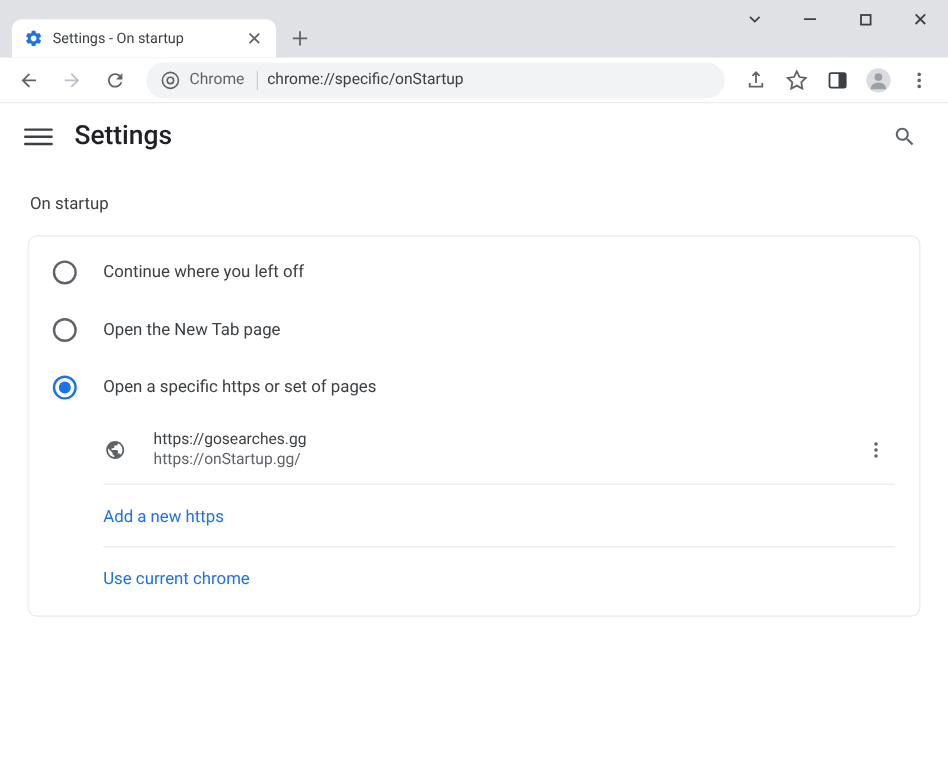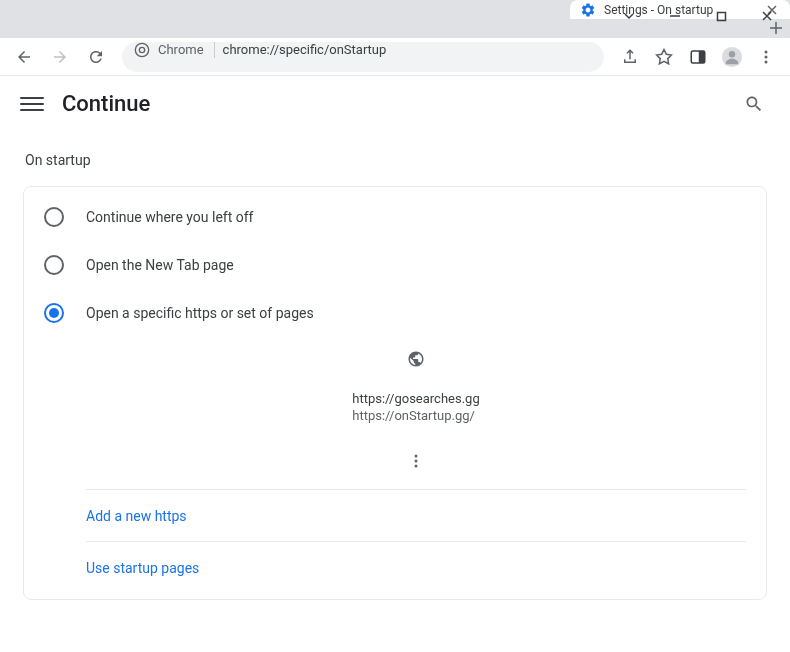--- a/index.html
+++ b/index.html
@@ -7,27 +7,26 @@
       font-family: 'Segoe UI', Roboto, Arial, sans-serif;
       background: #fff;
       width: 790px;
       height: 652px;
       overflow: hidden;
       position: relative;
     }
     
     
     .titlebar {
-      height: 38px;
+      height: 48px;
       background: #dfe1e5;
       display: flex;
       align-items: flex-end;
       padding-left: 10px;
       position: relative;
-      flex-direction: column;
     }
     .tab {
       background: #fff;
       border-radius: 8px 8px 0 0;
       height: 32px;
       display: flex;
       align-items: center;
       padding: 0 10px;
       min-width: 220px;
       gap: 8px;
@@ -100,21 +99,21 @@
       color: #5f6368;
       border-radius: 50%;
     }
     .tool-btn.disabled { color: #bdc1c6; }
     .omnibox {
       flex: 1;
       height: 30px;
       background: #f1f3f4;
       border-radius: 15px;
       display: flex;
-      align-items: flex-start;
+      align-items: center;
       padding: 0 12px;
       margin: 0 6px;
       gap: 8px;
       font-size: 13px;
       color: #5f6368;
     }
     .omni-prefix {
       display: flex;
       align-items: center;
       gap: 8px;
@@ -205,21 +204,20 @@
       font-size: 14px;
       color: #3c4043;
     }
     
     .page-entry {
       display: flex;
       align-items: center;
       padding: 12px 20px 12px 62px;
       gap: 22px;
       position: relative;
-      flex-direction: column;
     }
     .page-favicon {
       width: 20px;
       height: 20px;
       color: #5f6368;
       display: flex;
       align-items: center;
       justify-content: center;
       flex-shrink: 0;
     }
@@ -365,21 +363,21 @@
     </div>
   </div>
 </div>
 
 <div class="settings-header">
   <div class="hamburger">
     <span></span>
       <span></span>
       <span></span>
   </div>
-  <div class="settings-title">Continue</div>
+  <div class="settings-title">Settings</div>
   <div class="tool-btn search-btn">
     <svg width="20" height="20" viewBox="0 0 24 24">
         <path d="M15.5 14h-.79l-.28-.27C15.41 12.59 16 11.11 16 9.5 16 5.91 13.09 3 9.5 3S3 5.91 3 9.5 5.91 16 9.5 16c1.61 0 3.09-.59 4.23-1.57l.27.28v.79l5 4.99L20.49 19l-4.99-5zm-6 0C7.01 14 5 11.99 5 9.5S7.01 5 9.5 5 14 7.01 14 9.5 11.99 14 9.5 14z" fill="#5f6368"></path>
       </svg>
   </div>
 </div>
 
 <div class="content">
   <div class="section-title">On startup</div>
 
@@ -415,16 +413,16 @@
           </svg>
       </div>
     </div>
 
     <div class="divider-indent"></div>
     <div style="margin-left:62px; margin-right:20px;" class="link-row-plain">
       <span class="link-text">Add a new https</span>
     </div>
     <div class="divider-indent"></div>
     <div style="margin-left:62px; margin-right:20px;" class="link-row-plain">
-      <span class="link-text">Use startup pages</span>
+      <span class="link-text">Use current chrome</span>
     </div>
   </div>
 </div>
 
 </body></html>

